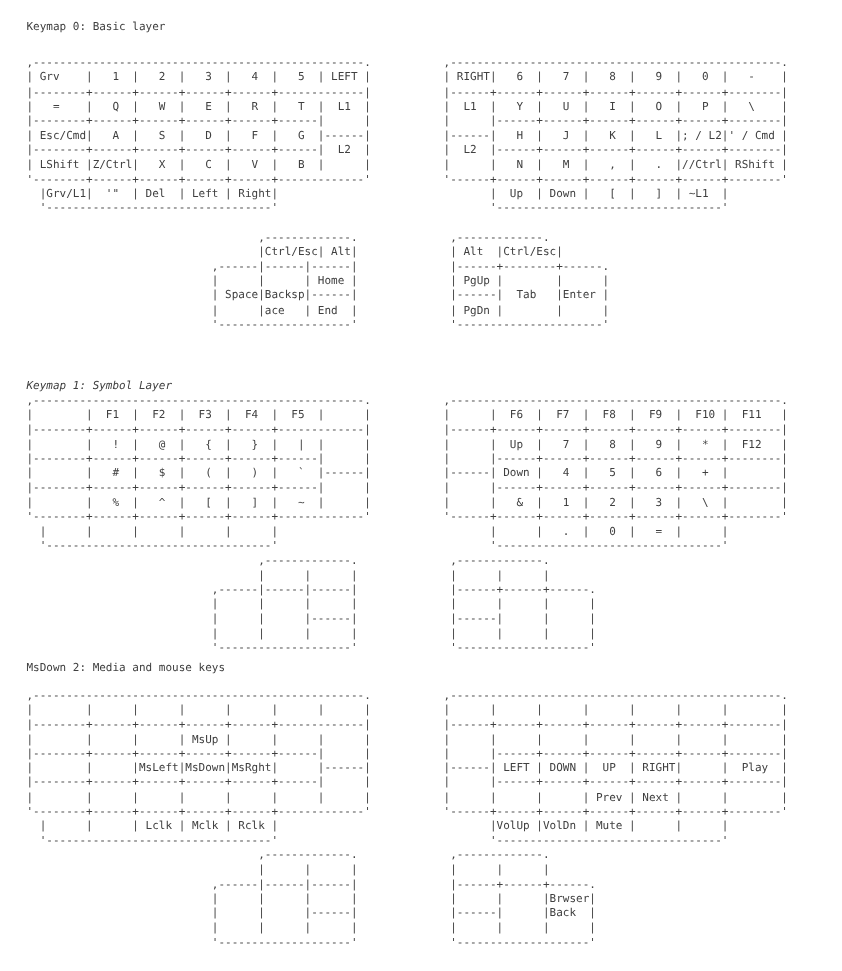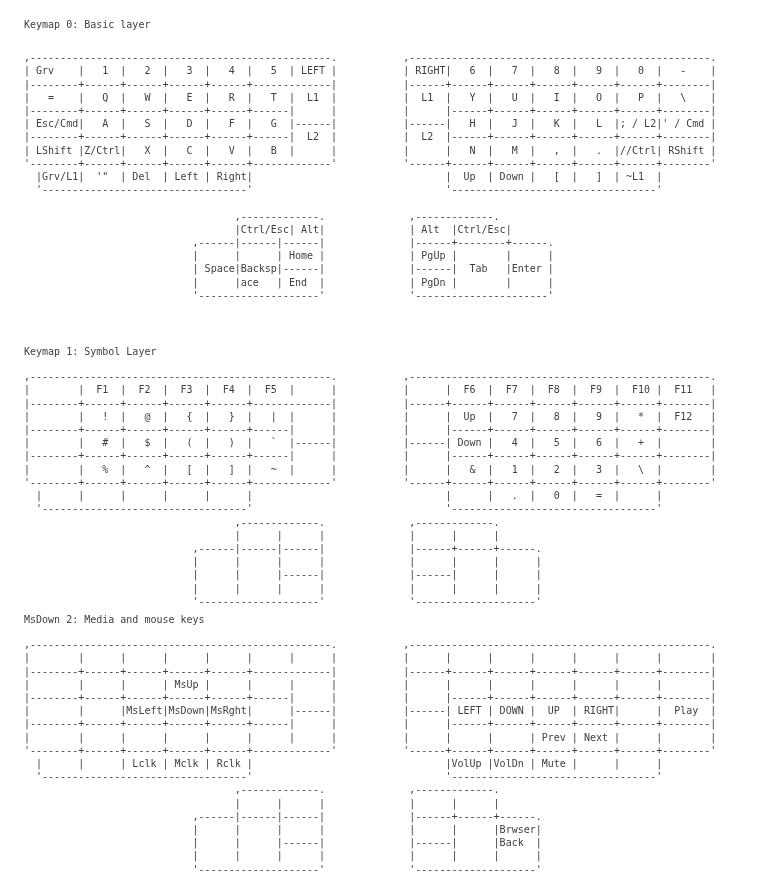--- a/index.html
+++ b/index.html
@@ -36,21 +36,21 @@
   .keymap-art {
     font-family: inherit;
     font-size: inherit;
     line-height: inherit;
     white-space: pre;
     margin: 0;
     tab-size: 4;
   }
   .keymap-section:nth-of-type(1) .keymap-title { margin-bottom: 20px; }
   .keymap-section:nth-of-type(2) { margin-top: 43px; }
-  .keymap-section:nth-of-type(2) .keymap-title { margin-bottom: 12px; }
+  .keymap-section:nth-of-type(2) .keymap-title { margin-bottom: 0; font-style: italic; }
   .keymap-section:nth-of-type(3) { margin-top: 5px; }
   .keymap-section:nth-of-type(3) .keymap-title { margin-bottom: 12px; }
 </style>
 </head>
 <body>
 
 <div class="page">
 
   <section class="keymap-section">
     <div class="keymap-title">Keymap 0: Basic layer</div>

